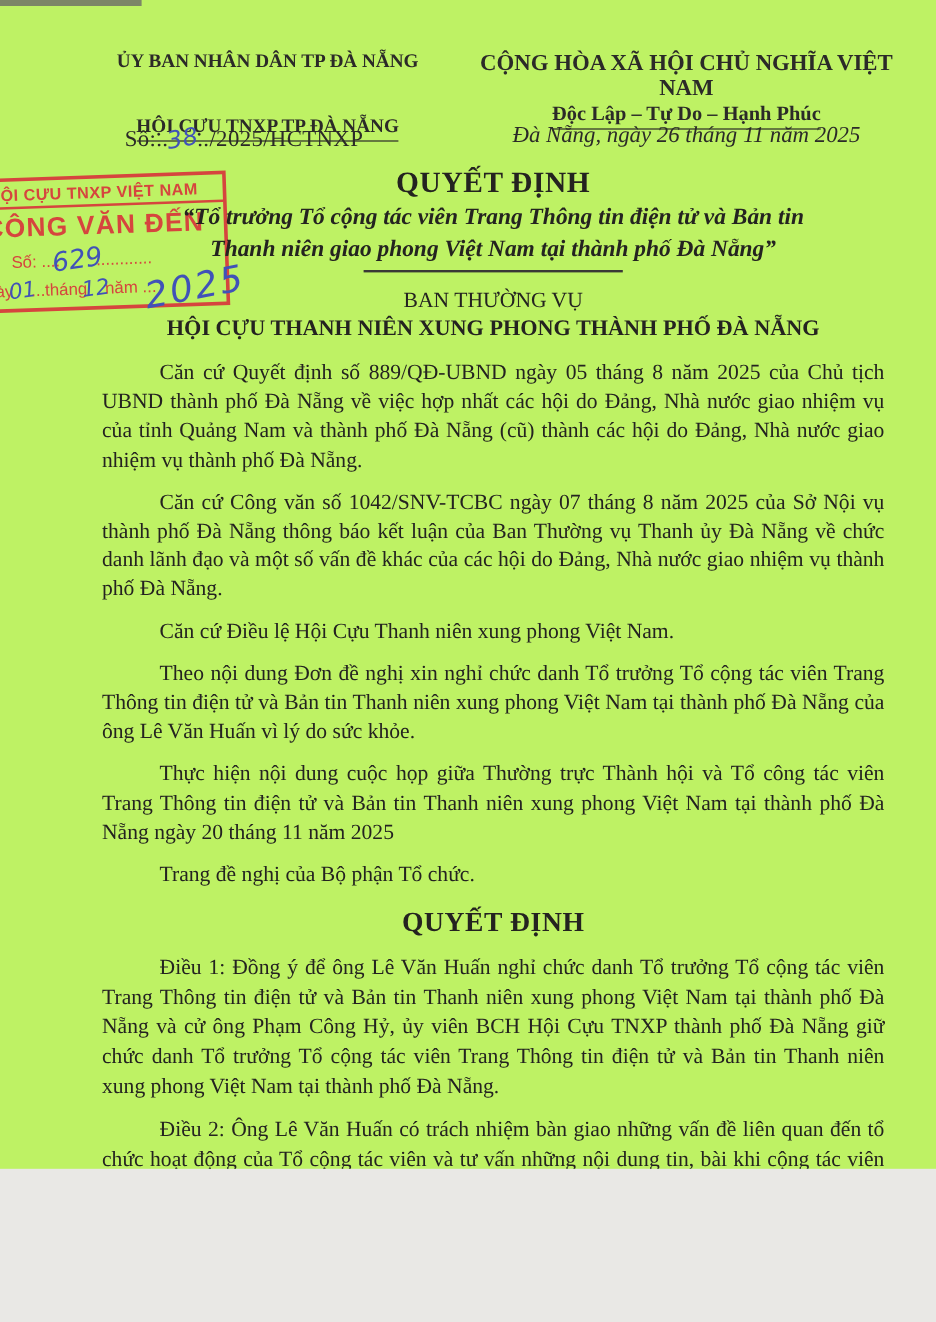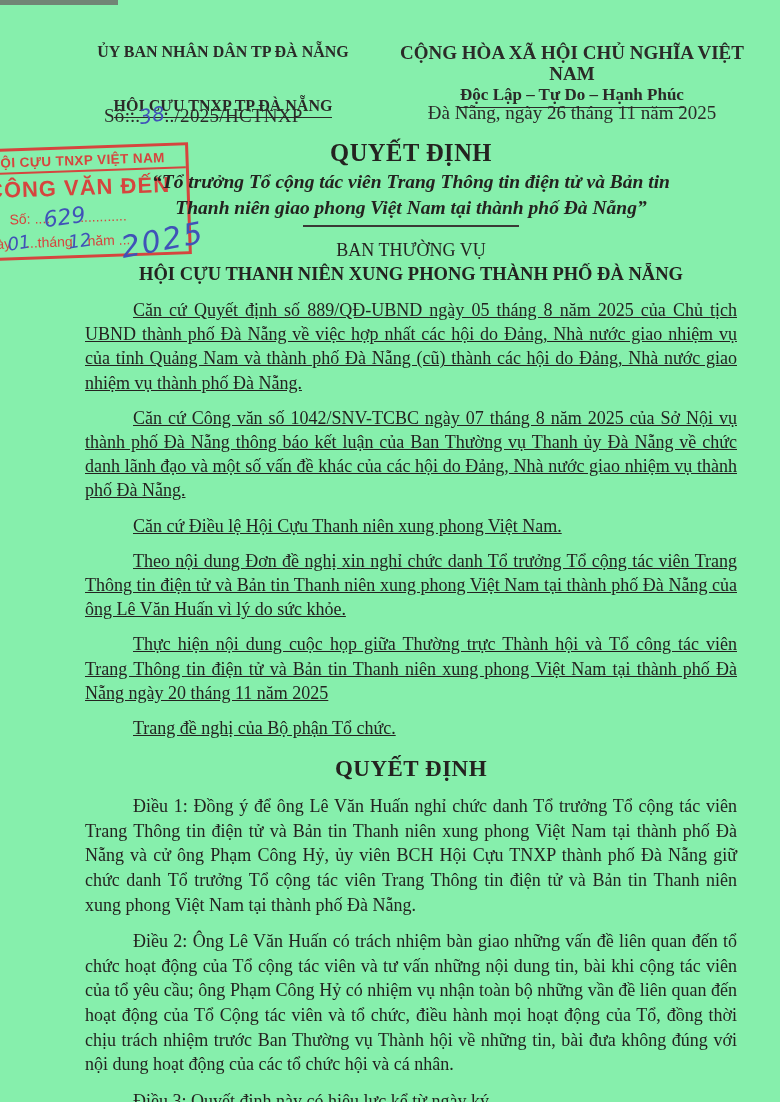--- a/index.html
+++ b/index.html
@@ -2,22 +2,22 @@
 <html><head>
 <meta charset="utf-8">
 <style>
   * { margin:0; padding:0; box-sizing:border-box; }
   html,body { width:780px; height:1102px; }
   body {
     background:#e9e8e5;
     font-family:"Liberation Serif","DejaVu Serif",serif;
   }
   .page {
-    position:relative; width:780px; height:1102px; overflow:hidden;
-    background:#86efac; color:#22211f;
+    position:relative; width:780px; height:974px; overflow:hidden;
+    background:#bef264; color:#22211f;
   }
   .scan-artifact-top {
     position:absolute; left:0; top:0; width:118px; height:5px;
     background:#6b6a68; opacity:.8;
   }
   
   .org-block {
     position:absolute; top:42px; left:68px; width:310px; text-align:center;
     font-weight:bold; font-size:16px; line-height:20px; color:#2b2a28;
   }
@@ -28,21 +28,21 @@
   }
   .national-block .l1 { font-size:19px; line-height:21px; }
   .national-block .l2 { font-size:17px; line-height:22px; }
   .national-block .u { display:inline-block; border-bottom:1.8px solid #2b2a28; padding-bottom:1px; }
   .doc-number {
     position:absolute; top:103px; left:104px; font-size:19px; color:#2b2a28;
     letter-spacing:.3px;
   }
   .place-date {
     position:absolute; top:102px; left:388px; width:368px; text-align:center;
-    font-size:19px; color:#2b2a28;
+    font-style:italic; font-size:19px; color:#2b2a28;
   }
   
   .hand {
     color:#4052b8; font-family:"DejaVu Sans",sans-serif; font-style:italic;
     display:inline-block;
   }
   .hand-38 { font-size:20px; transform:rotate(-10deg); margin:0 -1px; }
   
   .stamp {
     position:absolute; left:-32px; top:146px; width:222px; height:112px;
@@ -68,21 +68,21 @@
   .content {
     position:absolute; left:85px; top:138px; width:652px; color:#242320;
   }
   .title-main { text-align:center; font-weight:bold; font-size:24.5px; letter-spacing:.5px; line-height:30px; }
   .subtitle { text-align:center; font-weight:bold; font-size:19.5px; line-height:24px; margin-top:2px;font-style:italic; }
   .subtitle-rule { width:216px; border-bottom:2.2px solid #3a3936; margin:5px auto 12px auto; }
   .issuer1 { text-align:center; font-weight:normal; font-size:18px; line-height:23px; }
   .issuer2 { text-align:center; font-weight:bold; font-size:18.5px; line-height:25px; }
   .para {
     font-size:18px; line-height:24.2px; text-align:justify; text-indent:48px;
-    margin-top:11px; color:#242320;text-decoration:underline;
+    margin-top:11px; color:#242320;
   }
   .decision-heading {
     text-align:center; font-weight:bold; font-size:23px; letter-spacing:.5px;
     margin-top:16px; margin-bottom:2px;
   }
   .article { font-size:18px; line-height:24.6px; text-align:justify; text-indent:48px; margin-top:12px; }
   .article b { font-weight:normal; }
 </style>
 </head>
 <body>

